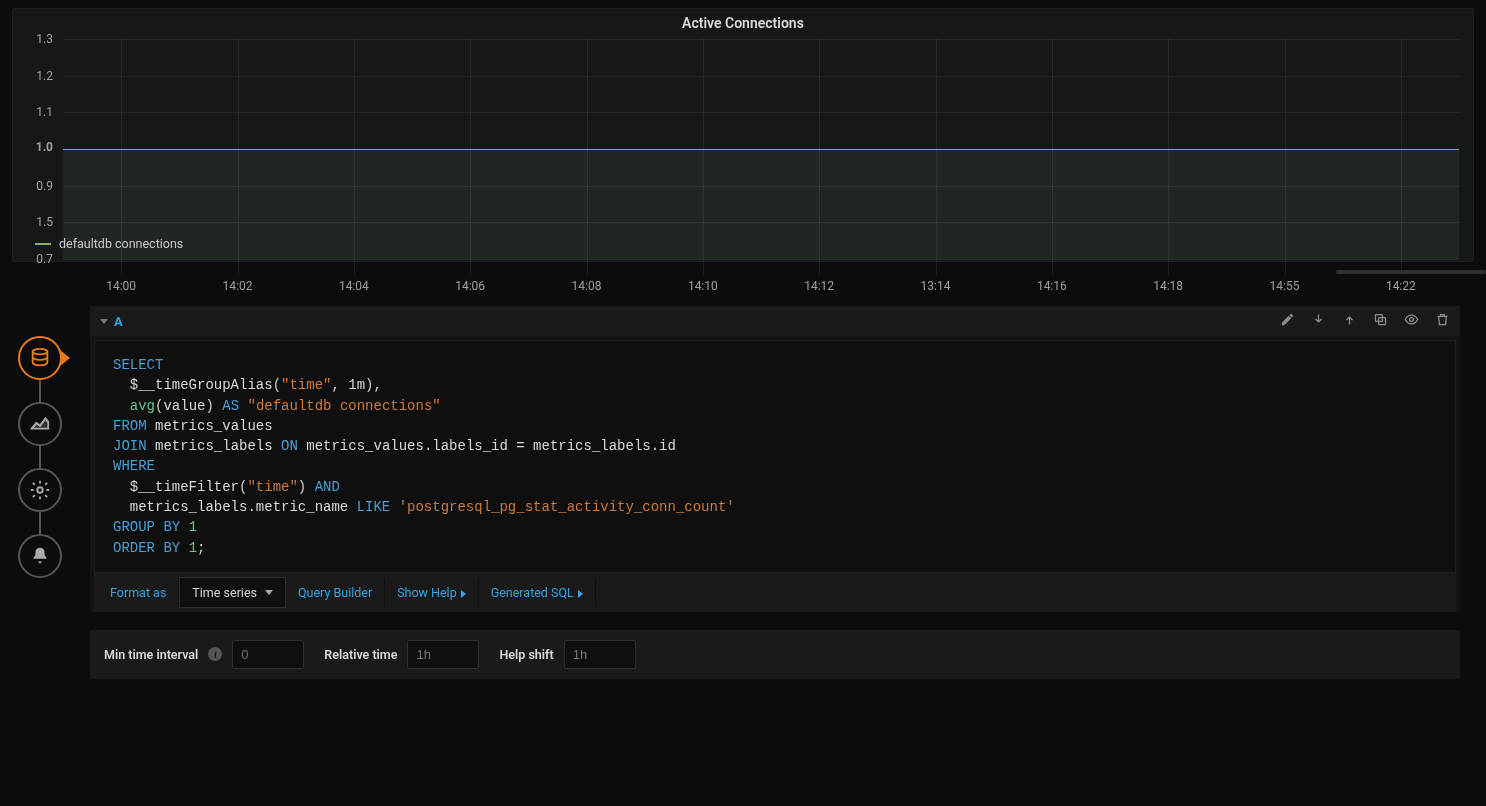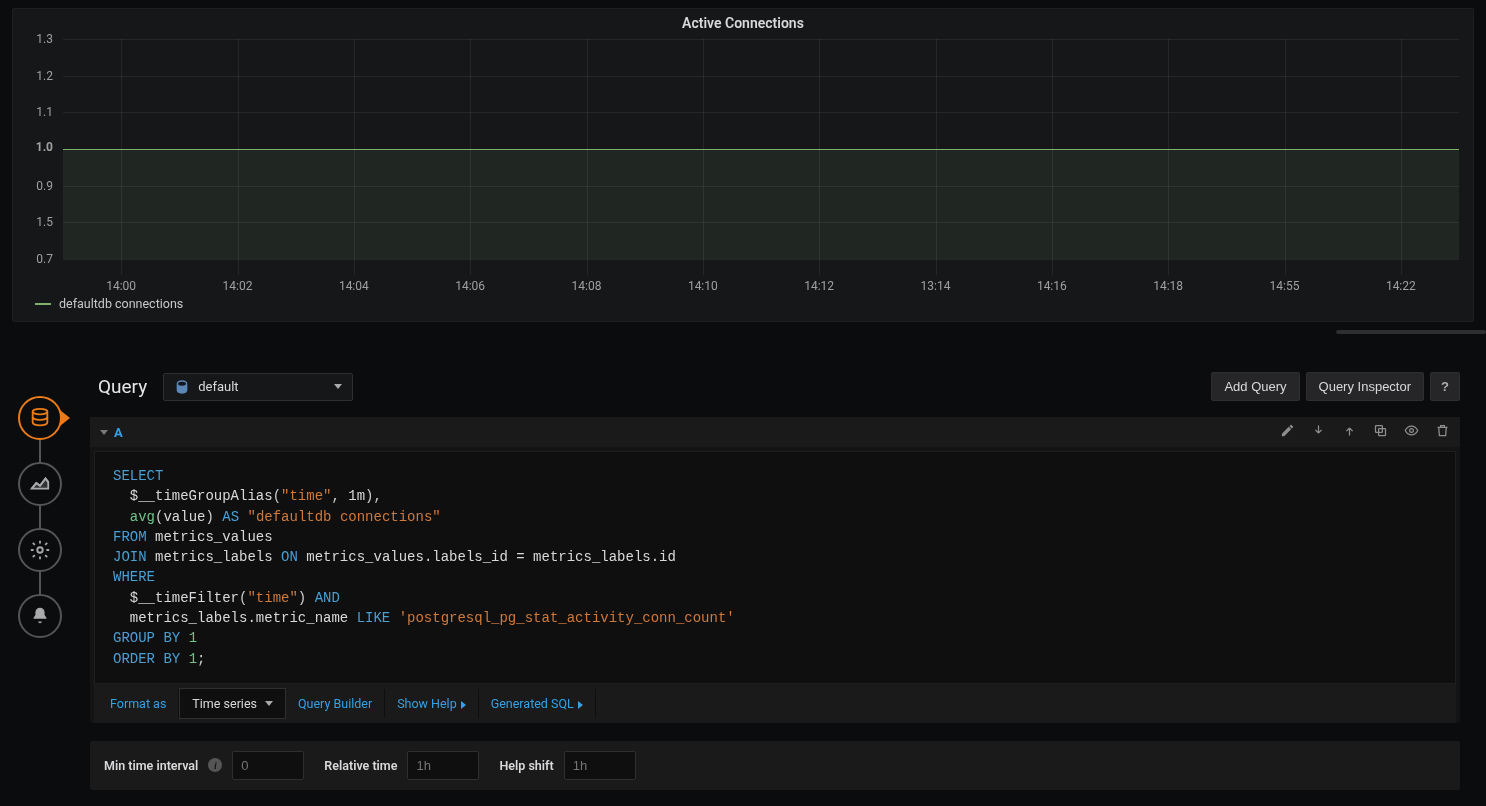--- a/index.html
+++ b/index.html
@@ -12,21 +12,21 @@
   height: 806px;
   overflow: hidden;
 }
 
 
 .chart-panel {
   margin: 8px 12px 4px 12px;
   background: #161719;
   border: 1px solid #1f1f20;
   border-radius: 2px;
-  height: 314px;
+  height: 254px;
   position: relative;
 }
 .chart-title {
   text-align: center;
   color: #d8d9da;
   font-weight: 600;
   font-size: 14px;
   padding: 6px 0 2px 0;
 }
 .chart-body {
@@ -438,37 +438,20 @@
     <div class="sidenav-line"></div>
     <div class="orb">
       <svg viewBox="0 0 24 24" fill="#aaa">
         <path d="M12 3a5 5 0 00-5 5v3l-2 3v1h14v-1l-2-3V8a5 5 0 00-5-5z"></path>
         <path d="M10 18a2 2 0 004 0h-4z"></path>
       </svg>
     </div>
   </div>
 
   <div class="editor">
-    <div class="editor-header">
-      <h2>Query</h2>
-      <div class="ds-select">
-        <span class="ds-left">
-          <svg width="16" height="16" viewBox="0 0 24 24" class="pg-icon" fill="currentColor">
-            <path d="M12 2C7 2 4 4 4 7v10c0 3 3 5 8 5s8-2 8-5V7c0-3-3-5-8-5zm0 2c4 0 6 1.2 6 3s-2 3-6 3-6-1.2-6-3 2-3 6-3z"></path>
-          </svg>
-          <span>default</span>
-        </span>
-        <span class="caret-down"></span>
-      </div>
-      <div class="header-actions">
-        <button class="btn">Add Query</button>
-        <button class="btn">Query Inspector</button>
-        <button class="btn icon-only">?</button>
-      </div>
-    </div>
 
     <div class="query-row">
       <div class="query-row-header">
         <span class="tri"></span>
         <span class="q-letter">A</span>
         <div class="row-icons">
           <span><svg viewBox="0 0 24 24" fill="currentColor">
                 <path d="M3 17.25V21h3.75L17.81 9.94l-3.75-3.75L3 17.25zM20.71 7.04a1 1 0 000-1.41l-2.34-2.34a1 1 0 00-1.41 0l-1.83 1.83 3.75 3.75 1.83-1.83z"></path>
               </svg></span>
           <span><svg viewBox="0 0 24 24" fill="currentColor">

